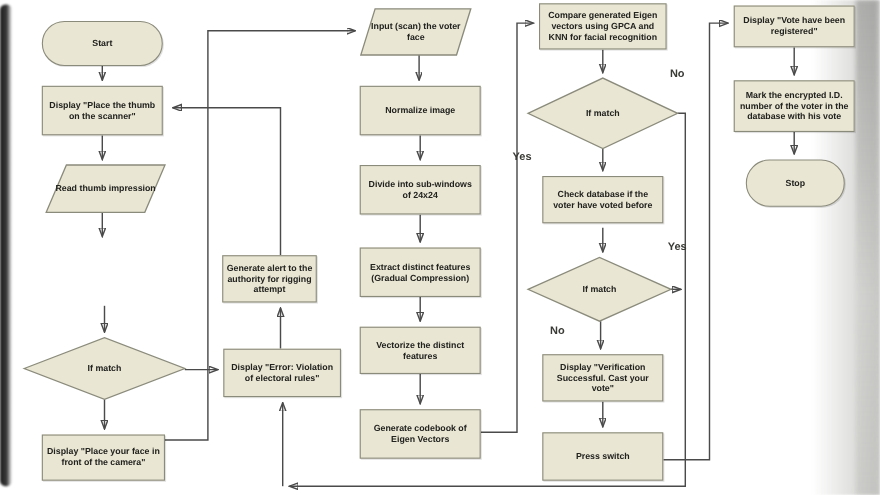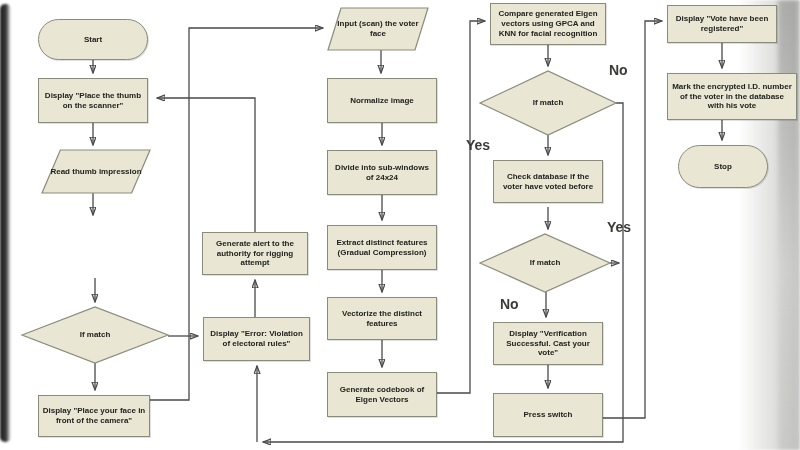--- a/index.html
+++ b/index.html
@@ -30,45 +30,45 @@
   .rect{background:var(--node-fill);border:1.2px solid var(--node-border);
     box-shadow:1px 1px 0 rgba(0,0,0,0.12);}
   .oval{background:var(--node-fill);border:1.2px solid var(--node-border);
     border-radius:50px;box-shadow:1px 1px 0 rgba(0,0,0,0.12);}
   .shapebox{padding:0;}
   .shapebox svg{position:absolute;inset:0;width:100%;height:100%;overflow:visible;}
   .shapebox .lbl{position:relative;z-index:1;padding:2px 4px;text-align:center;}
   .shapebox polygon{fill:var(--node-fill);stroke:var(--node-border);stroke-width:1.2;
     vector-effect:non-scaling-stroke;}
 
-  .elabel{position:absolute;font-size:14px;font-weight:bold;color:#3a3a36;}
+  .elabel{position:absolute;font-size:10px;font-weight:bold;color:#3a3a36;}
 
   
   #n-start{left:38px;top:19px;width:110px;height:41px;}
   #n-display_thumb{left:38px;top:78px;width:110px;height:45px;}
   #n-read_thumb{left:42px;top:150px;width:108px;height:43px;}
   #n-compare_biometric{left:26px;top:220px;width:134px;height:58px;}
   #n-if_match_thumb{left:22px;top:307px;width:146px;height:56px;}
   #n-display_face{left:38px;top:395px;width:112px;height:42px;}
-  #n-generate_alert{left:202px;top:232px;width:106px;height:43px;}
+  #n-generate_alert{left:202px;top:232px;width:86px;height:43px;}
   #n-display_error{left:203px;top:317px;width:107px;height:44px;}
   #n-input_face{left:328px;top:8px;width:100px;height:42px;}
   #n-normalize{left:327px;top:78px;width:110px;height:45px;}
   #n-divide{left:327px;top:150px;width:110px;height:45px;}
   #n-extract{left:327px;top:225px;width:110px;height:45px;}
   #n-vectorize{left:327px;top:297px;width:110px;height:43px;}
   #n-codebook{left:327px;top:372px;width:110px;height:45px;}
   #n-compare_eigen{left:490px;top:3px;width:116px;height:42px;}
   #n-if_match_face{left:480px;top:71px;width:136px;height:64px;}
   #n-check_db{left:493px;top:160px;width:110px;height:43px;}
   #n-if_match_db{left:480px;top:234px;width:130px;height:58px;}
   #n-display_verification{left:493px;top:322px;width:110px;height:43px;}
   #n-press_switch{left:493px;top:393px;width:110px;height:44px;}
   #n-display_vote{left:667px;top:5px;width:110px;height:38px;}
-  #n-mark_id{left:667px;top:73px;width:130px;height:47px;}
+  #n-mark_id{left:667px;top:73px;width:110px;height:47px;}
   #n-stop{left:678px;top:145px;width:90px;height:43px;}
 
   #l-yes_face{left:466px;top:137px;}
   #l-no_face{left:609px;top:62px;}
   #l-yes_db{left:607px;top:219px;}
   #l-no_db{left:500px;top:296px;}
 </style>
 </head>
 <body style="--node-fill: #e9e6d3; --node-border: #8b8b7c; --wire: #4a4a4a; --text: #22221f;">
 

